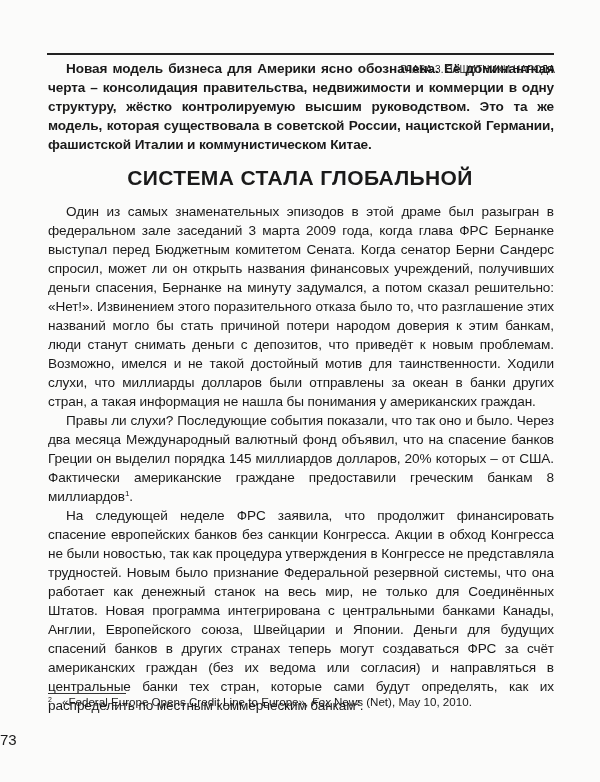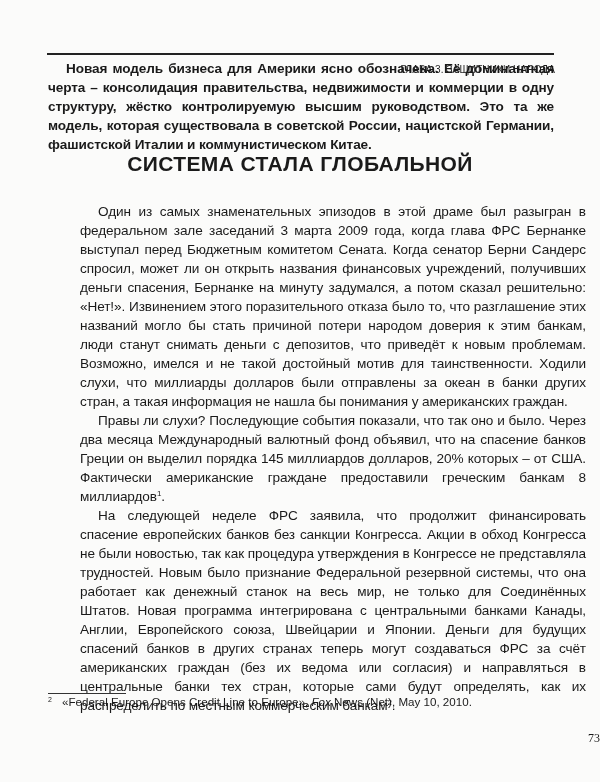--- a/index.html
+++ b/index.html
@@ -13,35 +13,35 @@
   .head-rule {
     position: absolute; top: 53px; left: 47px; width: 507px; height: 2px; background: #222;
   }
   .body-text {
     position: absolute; left: 48px; width: 506px; font-size: 13.6px; line-height: 19px;
     text-align: justify; letter-spacing: -0.1px;
   }
   .body-text p { margin: 0; text-indent: 18px; }
   #intro { top: 59px; font-weight: bold; }
   .section-title {
-    position: absolute; top: 152px; left: 0; width: 600px; text-align: center;
+    position: absolute; top: 166px; left: 0; width: 600px; text-align: center;
     font-weight: bold; font-size: 21px; letter-spacing: 0.4px;
   }
-  #main { top: 202px; margin-left: 32px; }
+  #main { top: 202px; }
   sup { font-size: 8px; line-height: 0; vertical-align: 5px; }
   .fn-rule {
     position: absolute; top: 693px; left: 48px; width: 78px; height: 1px; background: #333;
   }
   .footnotes {
     position: absolute; top: 695px; left: 48px; width: 510px; font-size: 11.6px; line-height: 14.5px;
   }
   .fn { position: relative; padding-left: 14px; }
   .fn .num { position: absolute; left: 0; top: 0; font-size: 7px; line-height: 10px; }
   .page-num {
-    position: absolute; top: 731px; left: 0; width: 600px; text-align: right; font-size: 12px; font-family: Liberation Serif, serif;
+    position: absolute; top: 731px; left: 0; width: 600px; text-align: left; font-size: 15px;
   }
 </style>
 </head>
 <body>
 
 <div class="running-head">ГЛАВА  3. ЗАЩИТНИКИ НАРОДА</div>
 <div class="head-rule"></div>
 
 <div class="body-text" id="intro">
   <p>Новая модель бизнеса для Америки ясно обозначена. Её доминантная черта – консолидация правительства, недвижимости и коммерции в одну структуру, жёстко контролируемую высшим руководством. Это та же модель, которая существовала в советской России, нацистской Германии, фашистской Италии и коммунистическом Китае.</p>

